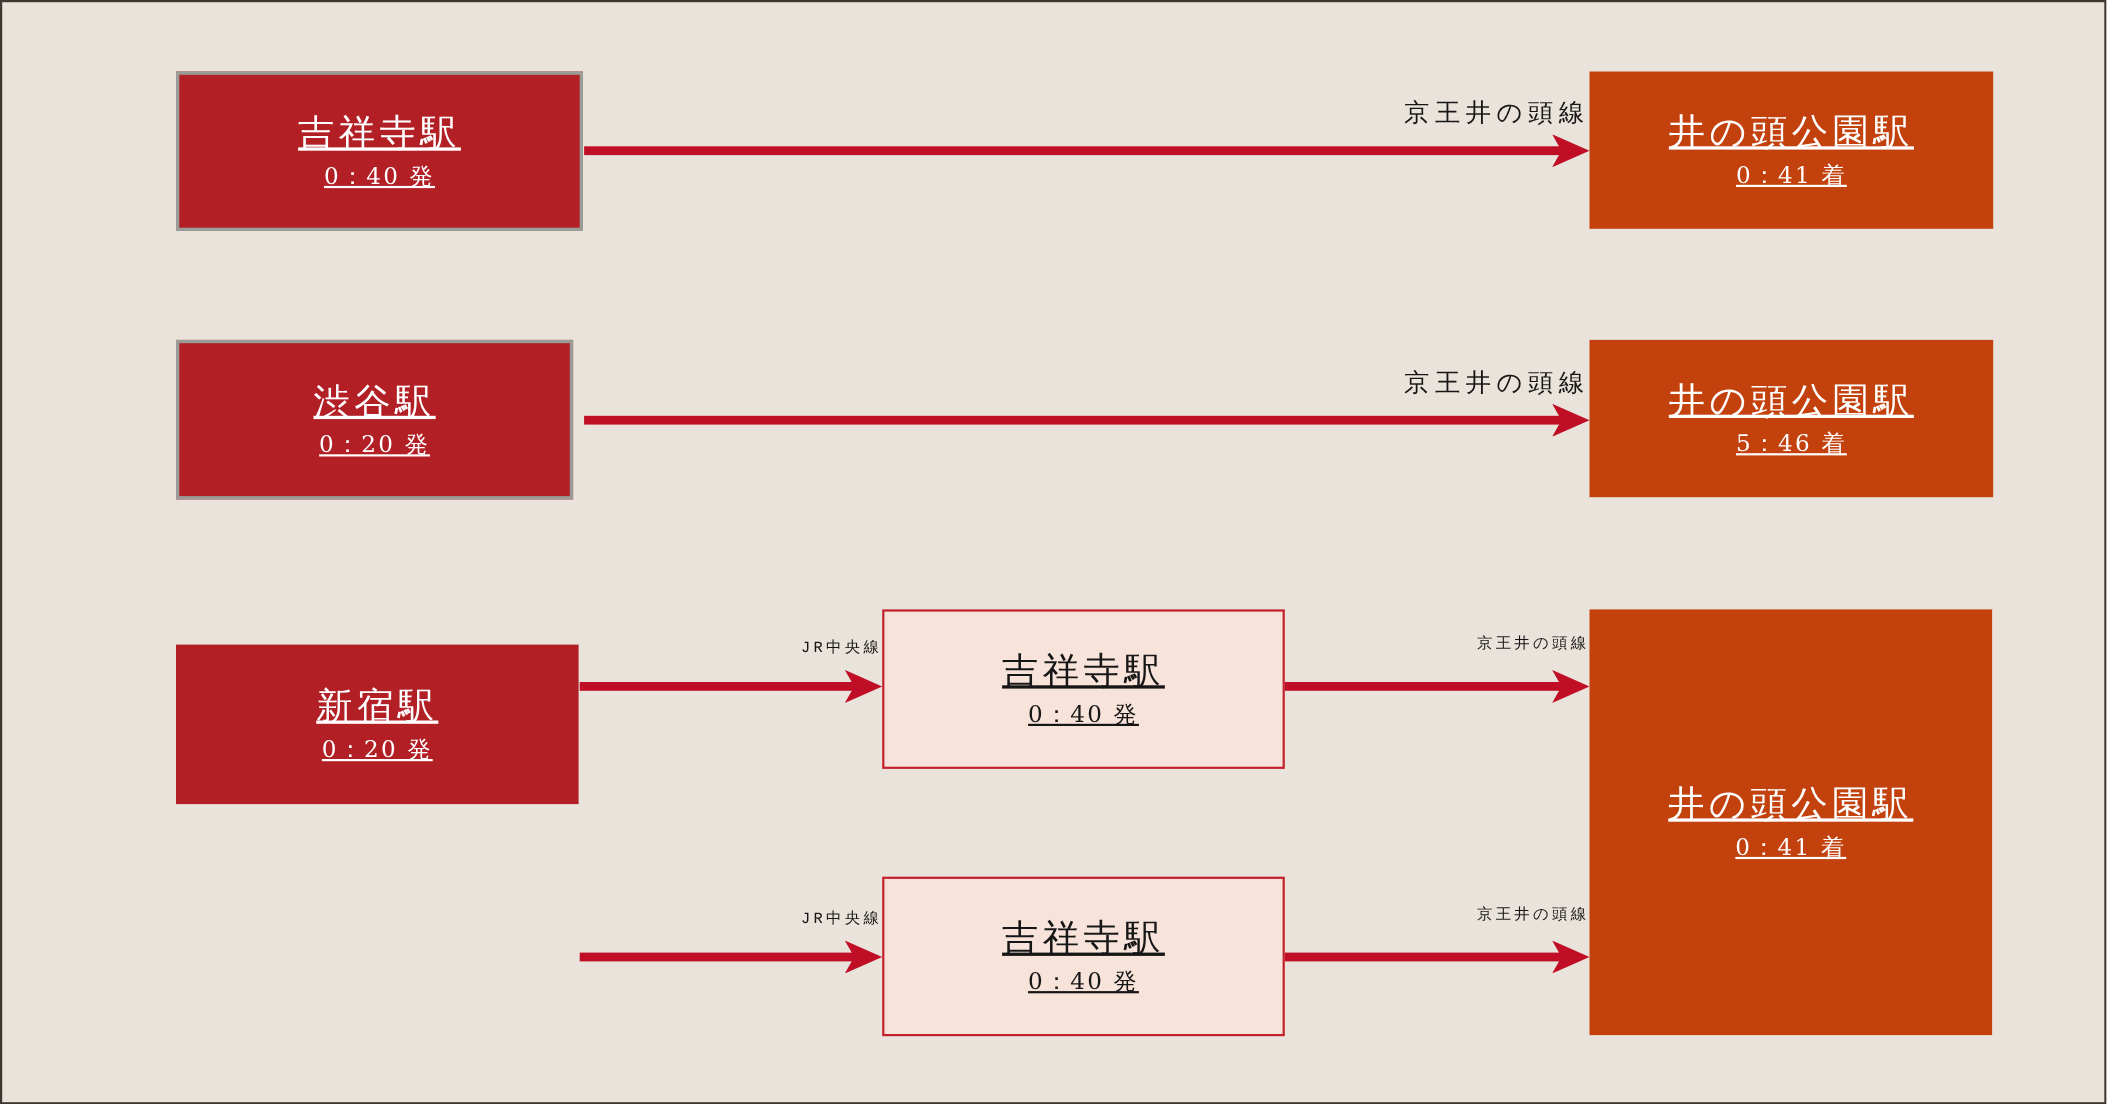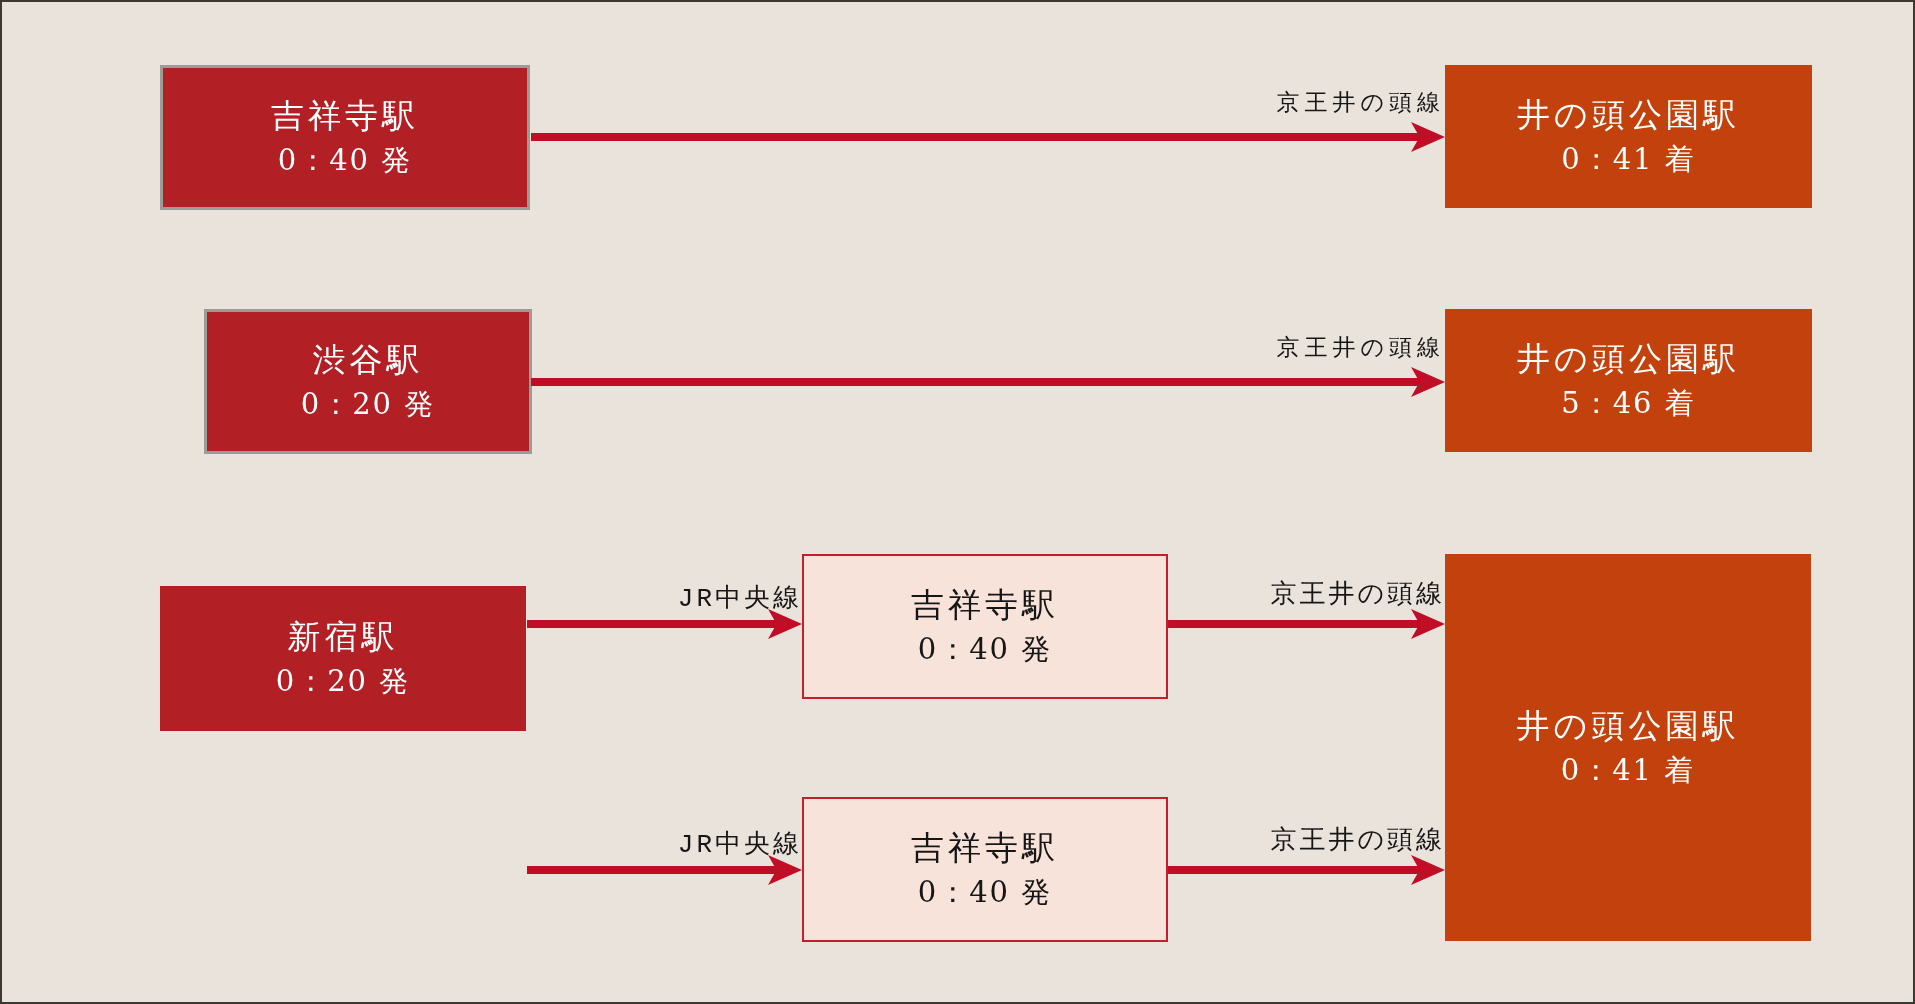--- a/index.html
+++ b/index.html
@@ -12,23 +12,24 @@
     overflow:hidden;
     font-family:"DejaVu Serif","Liberation Serif",serif;
   }
   .node{
     position:absolute;
     box-sizing:border-box;
     display:flex;flex-direction:column;
     align-items:center;justify-content:center;
     gap:10px;
     text-align:left;
+    text-decoration:underline;
   }
   .node .station{font-size:33px;letter-spacing:4px;line-height:1.1;}
-  .node .time{font-size:29px;letter-spacing:2px;line-height:1.1;}
+  .node .time{font-size:21px;letter-spacing:2px;line-height:1.1;}
   .red-node{background:#B21F25;color:#FFFFFF;}
   .red-node.bordered{border:3px solid #9B9B97;}
   .black-node{background:#c2410c;color:#FFFFFF;}
   .pink-node{background:#F8E3DA;color:#161616;border:2px solid #C1202C;}
   .arrow{position:absolute;}
   .arrow .shaft{
     position:absolute;left:0;right:20px;top:50%;
     height:8px;margin-top:-4px;background:#C00E26;
   }
   .arrow .head{
@@ -40,42 +41,42 @@
   }
   .line-label{
     position:absolute;
     color:#161616;
     text-align:right;
     line-height:1.4;
     white-space:nowrap;
     font-family:Liberation Mono, monospace;
   }
   .label-lg{font-size:23px;letter-spacing:5px;}
-  .label-sm{font-size:26px;letter-spacing:3px;}
+  .label-sm{font-size:14px;letter-spacing:3px;}
 </style>
 </head>
 <body>
 
 <div id="canvas">
 
   <div class="node red-node bordered" style="left:158px;top:63px;width:370px;height:145px;">
     <span class="station">吉祥寺駅</span>
     <span class="time">0：40 発</span>
   </div>
   <div class="line-label label-lg" style="left:531px;width:912px;top:86px;">京王井の頭線</div>
   <div class="arrow" style="left:529px;top:120px;width:914px;height:30px;">
     <div class="shaft"></div>
     <div class="head"></div>
   </div>
   <div class="node black-node" style="left:1443px;top:63px;width:367px;height:143px;">
     <span class="station">井の頭公園駅</span>
     <span class="time">0：41 着</span>
   </div>
 
-  <div class="node red-node bordered" style="left:158px;top:307px;width:328px;height:145px;margin-left:44px;">
+  <div class="node red-node bordered" style="left:158px;top:307px;width:361px;height:145px;">
     <span class="station">渋谷駅</span>
     <span class="time">0：20 発</span>
   </div>
   <div class="line-label label-lg" style="left:531px;width:912px;top:331px;">京王井の頭線</div>
   <div class="arrow" style="left:529px;top:365px;width:914px;height:30px;">
     <div class="shaft"></div>
     <div class="head"></div>
   </div>
   <div class="node black-node" style="left:1443px;top:307px;width:367px;height:143px;">
     <span class="station">井の頭公園駅</span>

